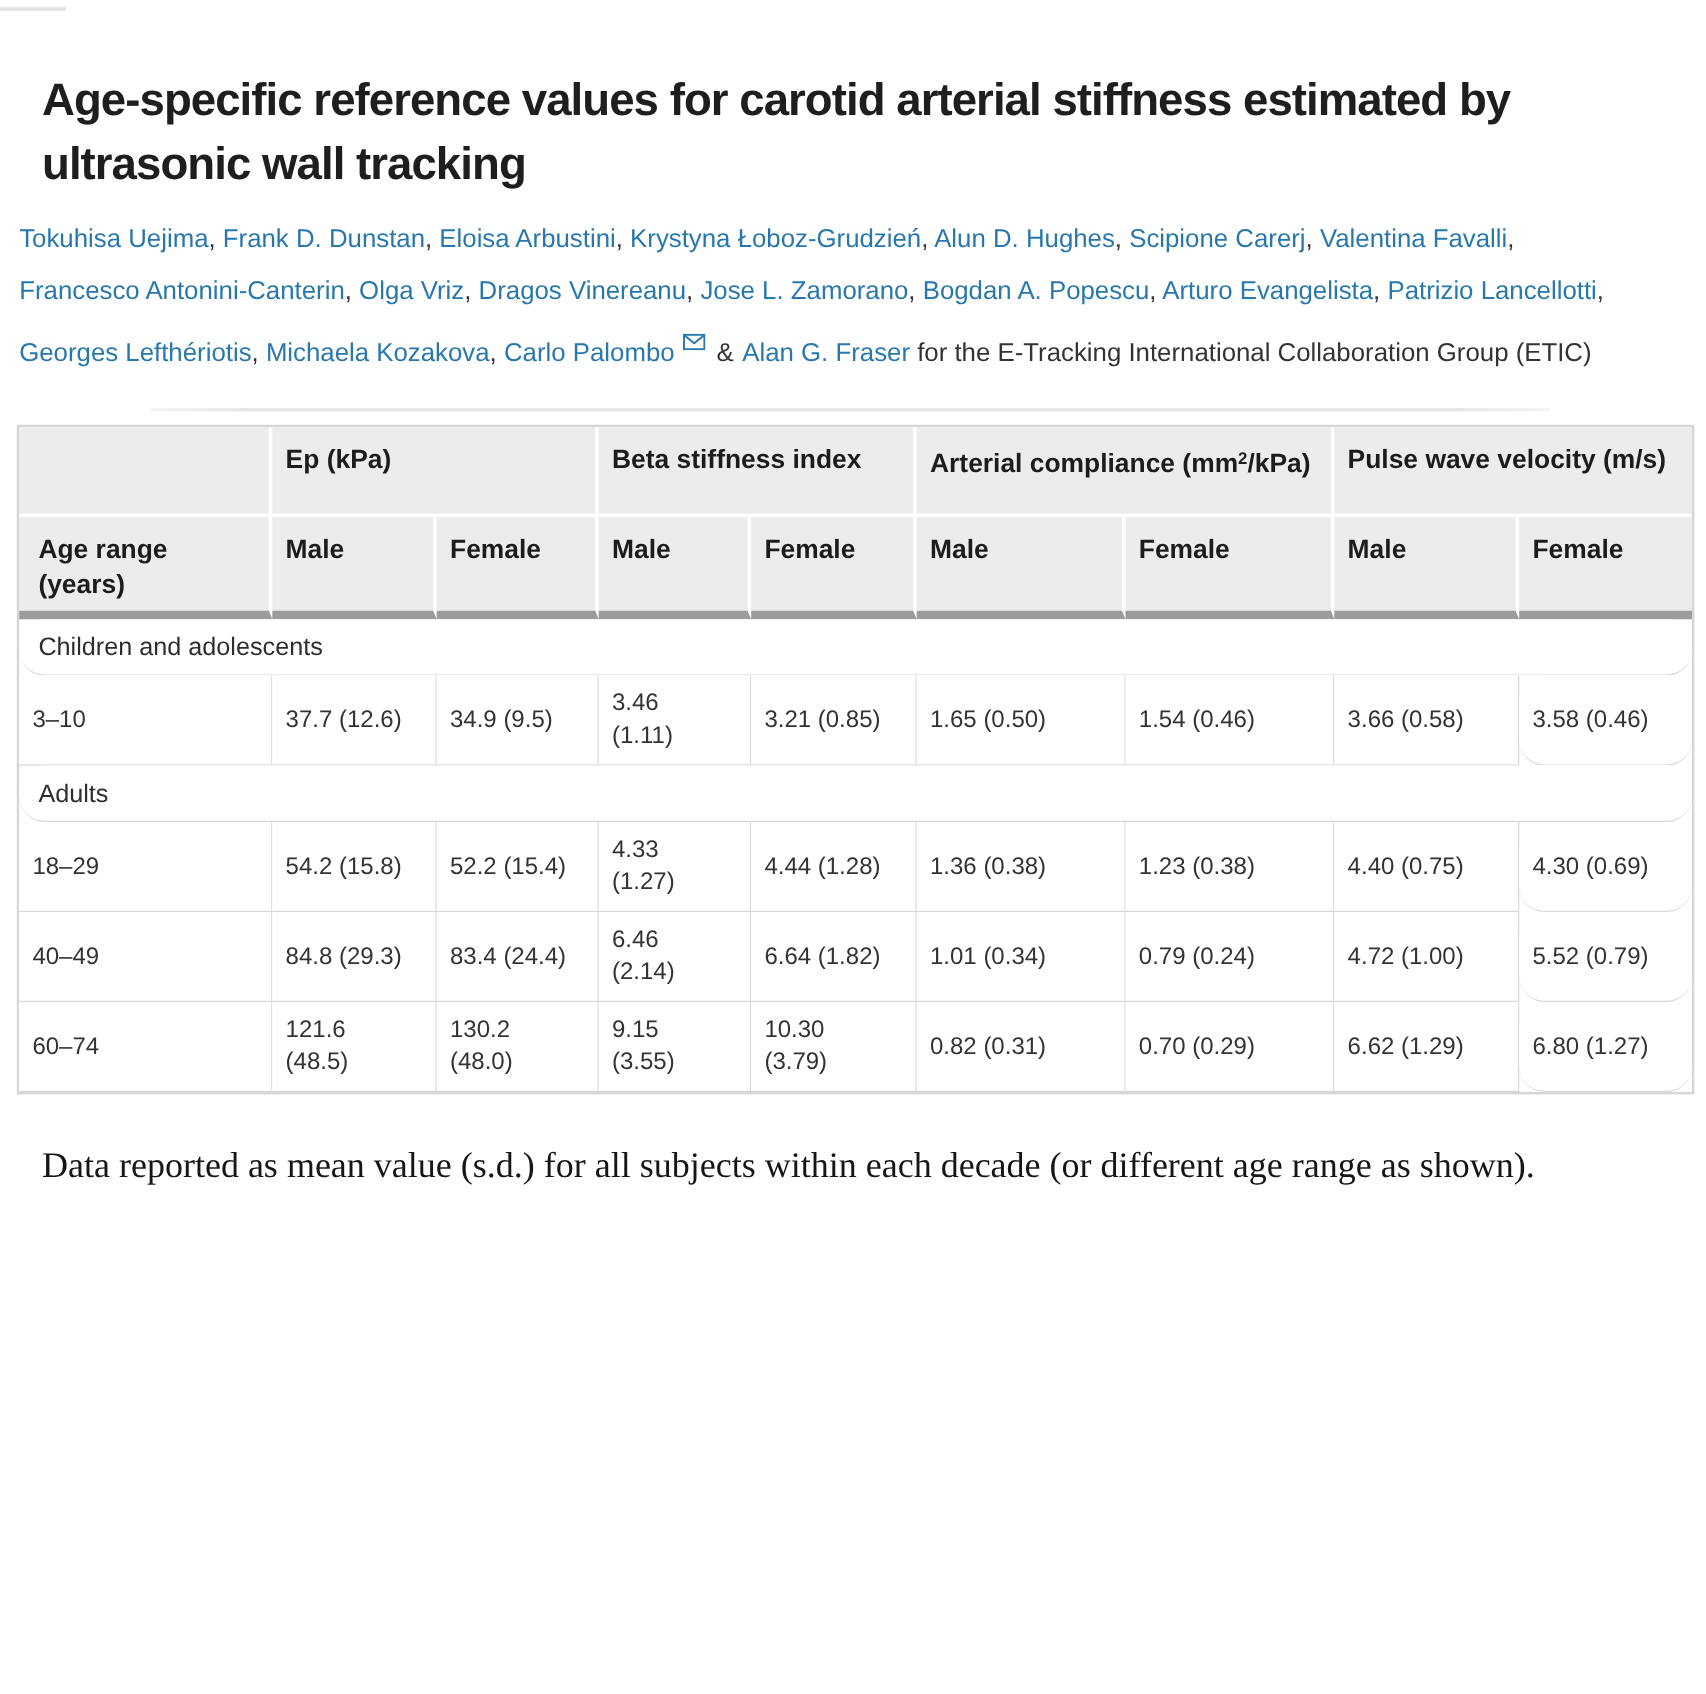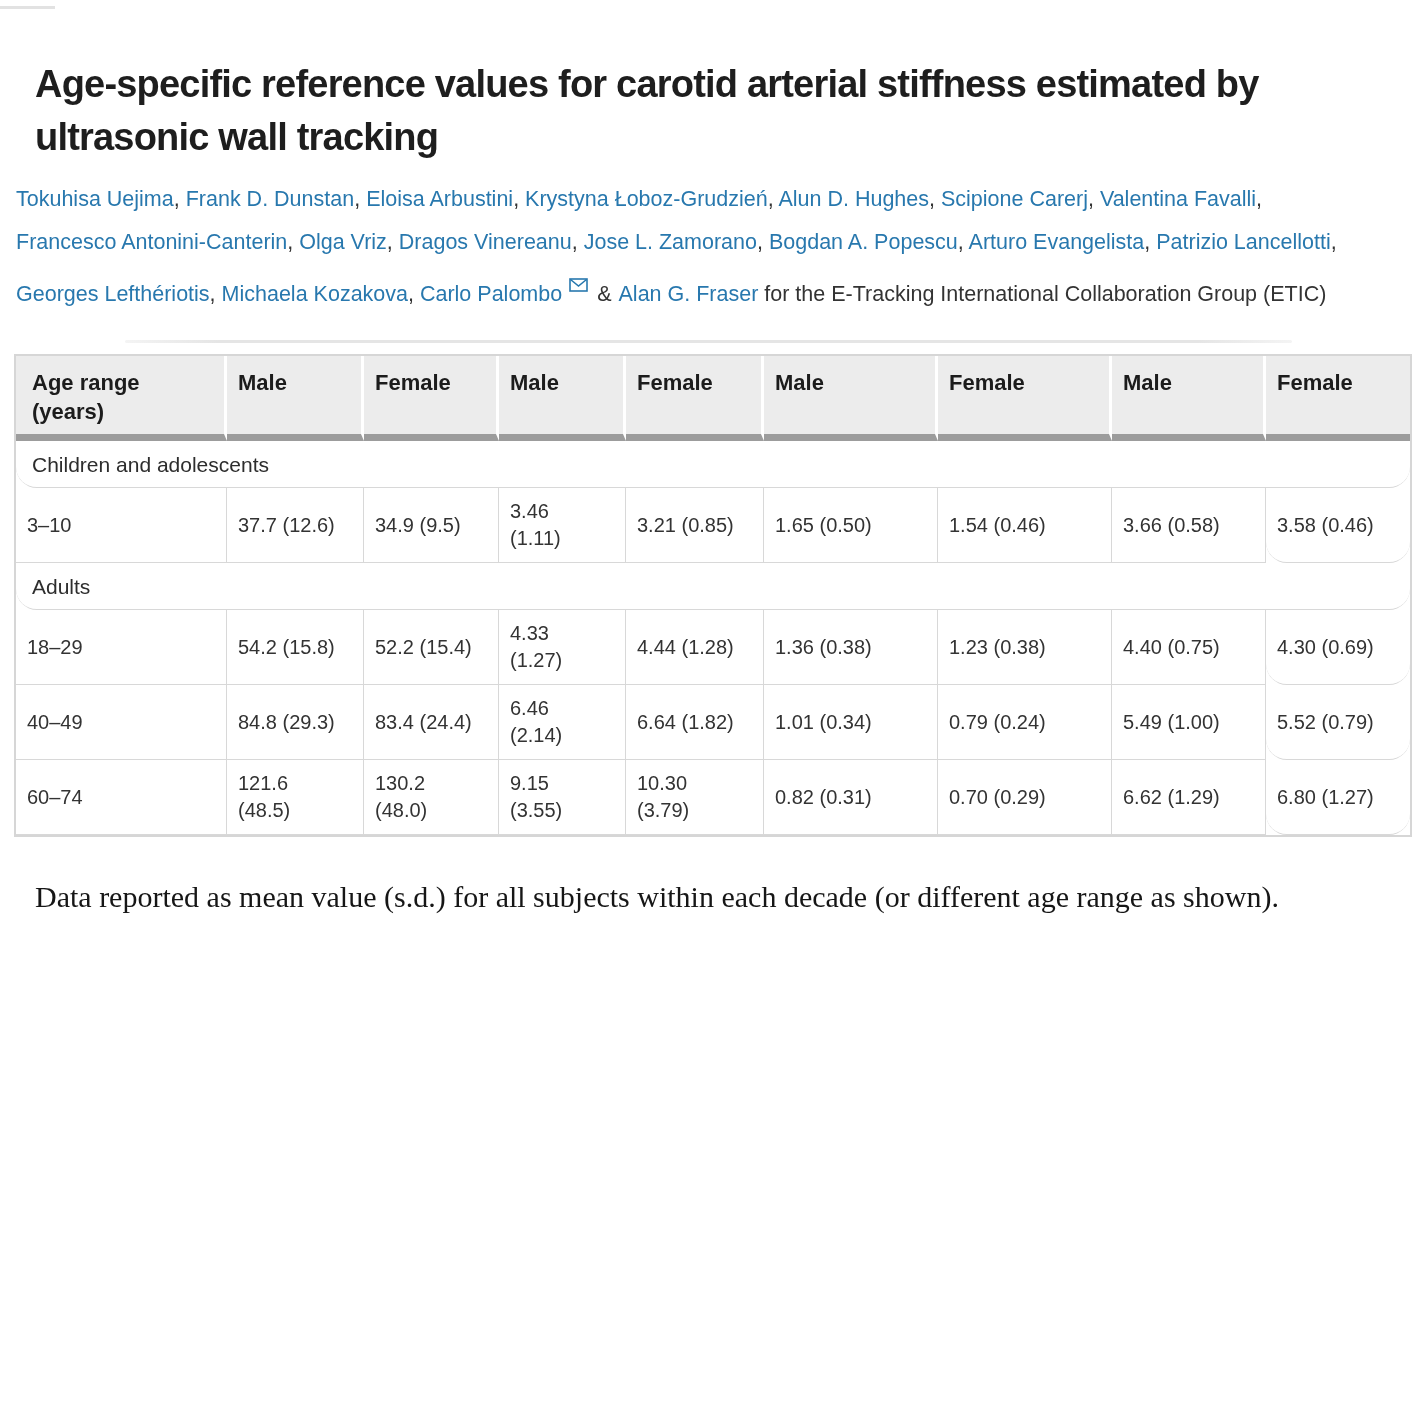--- a/index.html
+++ b/index.html
@@ -81,20 +81,27 @@
       <col style="width:137px">
       <col style="width:135px">
     <col style="width:127px">
       <col style="width:138px">
       <col style="width:174px">
     <col style="width:174px">
       <col style="width:154px">
       <col style="width:144px">
   </colgroup>
   <thead>
+    <tr class="gr">
+      <th class="age-col"></th>
+      <th colspan="2">Ep (kPa)</th>
+      <th colspan="2">Beta stiffness index</th>
+      <th colspan="2"><span>Arterial compliance (mm</span><sup>2</sup><span>/kPa)</span></th>
+      <th colspan="2">Pulse wave velocity (m/s)</th>
+    </tr>
     <tr class="sub">
       <th class="age-col">Age range (years)</th>
       <th>Male</th>
       <th>Female</th>
       <th>Male</th>
       <th>Female</th>
       <th>Male</th>
       <th>Female</th>
       <th>Male</th>
       <th>Female</th>
@@ -133,21 +140,21 @@
     </tr>
     <tr>
       <td class="age-cell">40–49</td>
       <td>84.8 (29.3)</td>
       <td>83.4 (24.4)</td>
       <td>6.46
 (2.14)</td>
       <td>6.64 (1.82)</td>
       <td>1.01 (0.34)</td>
       <td>0.79 (0.24)</td>
-      <td>5.49 (1.00)</td>
+      <td>4.72 (1.00)</td>
       <td>5.52 (0.79)</td>
     </tr>
     <tr>
       <td class="age-cell">60–74</td>
       <td>121.6
 (48.5)</td>
       <td>130.2
 (48.0)</td>
       <td>9.15
 (3.55)</td>

